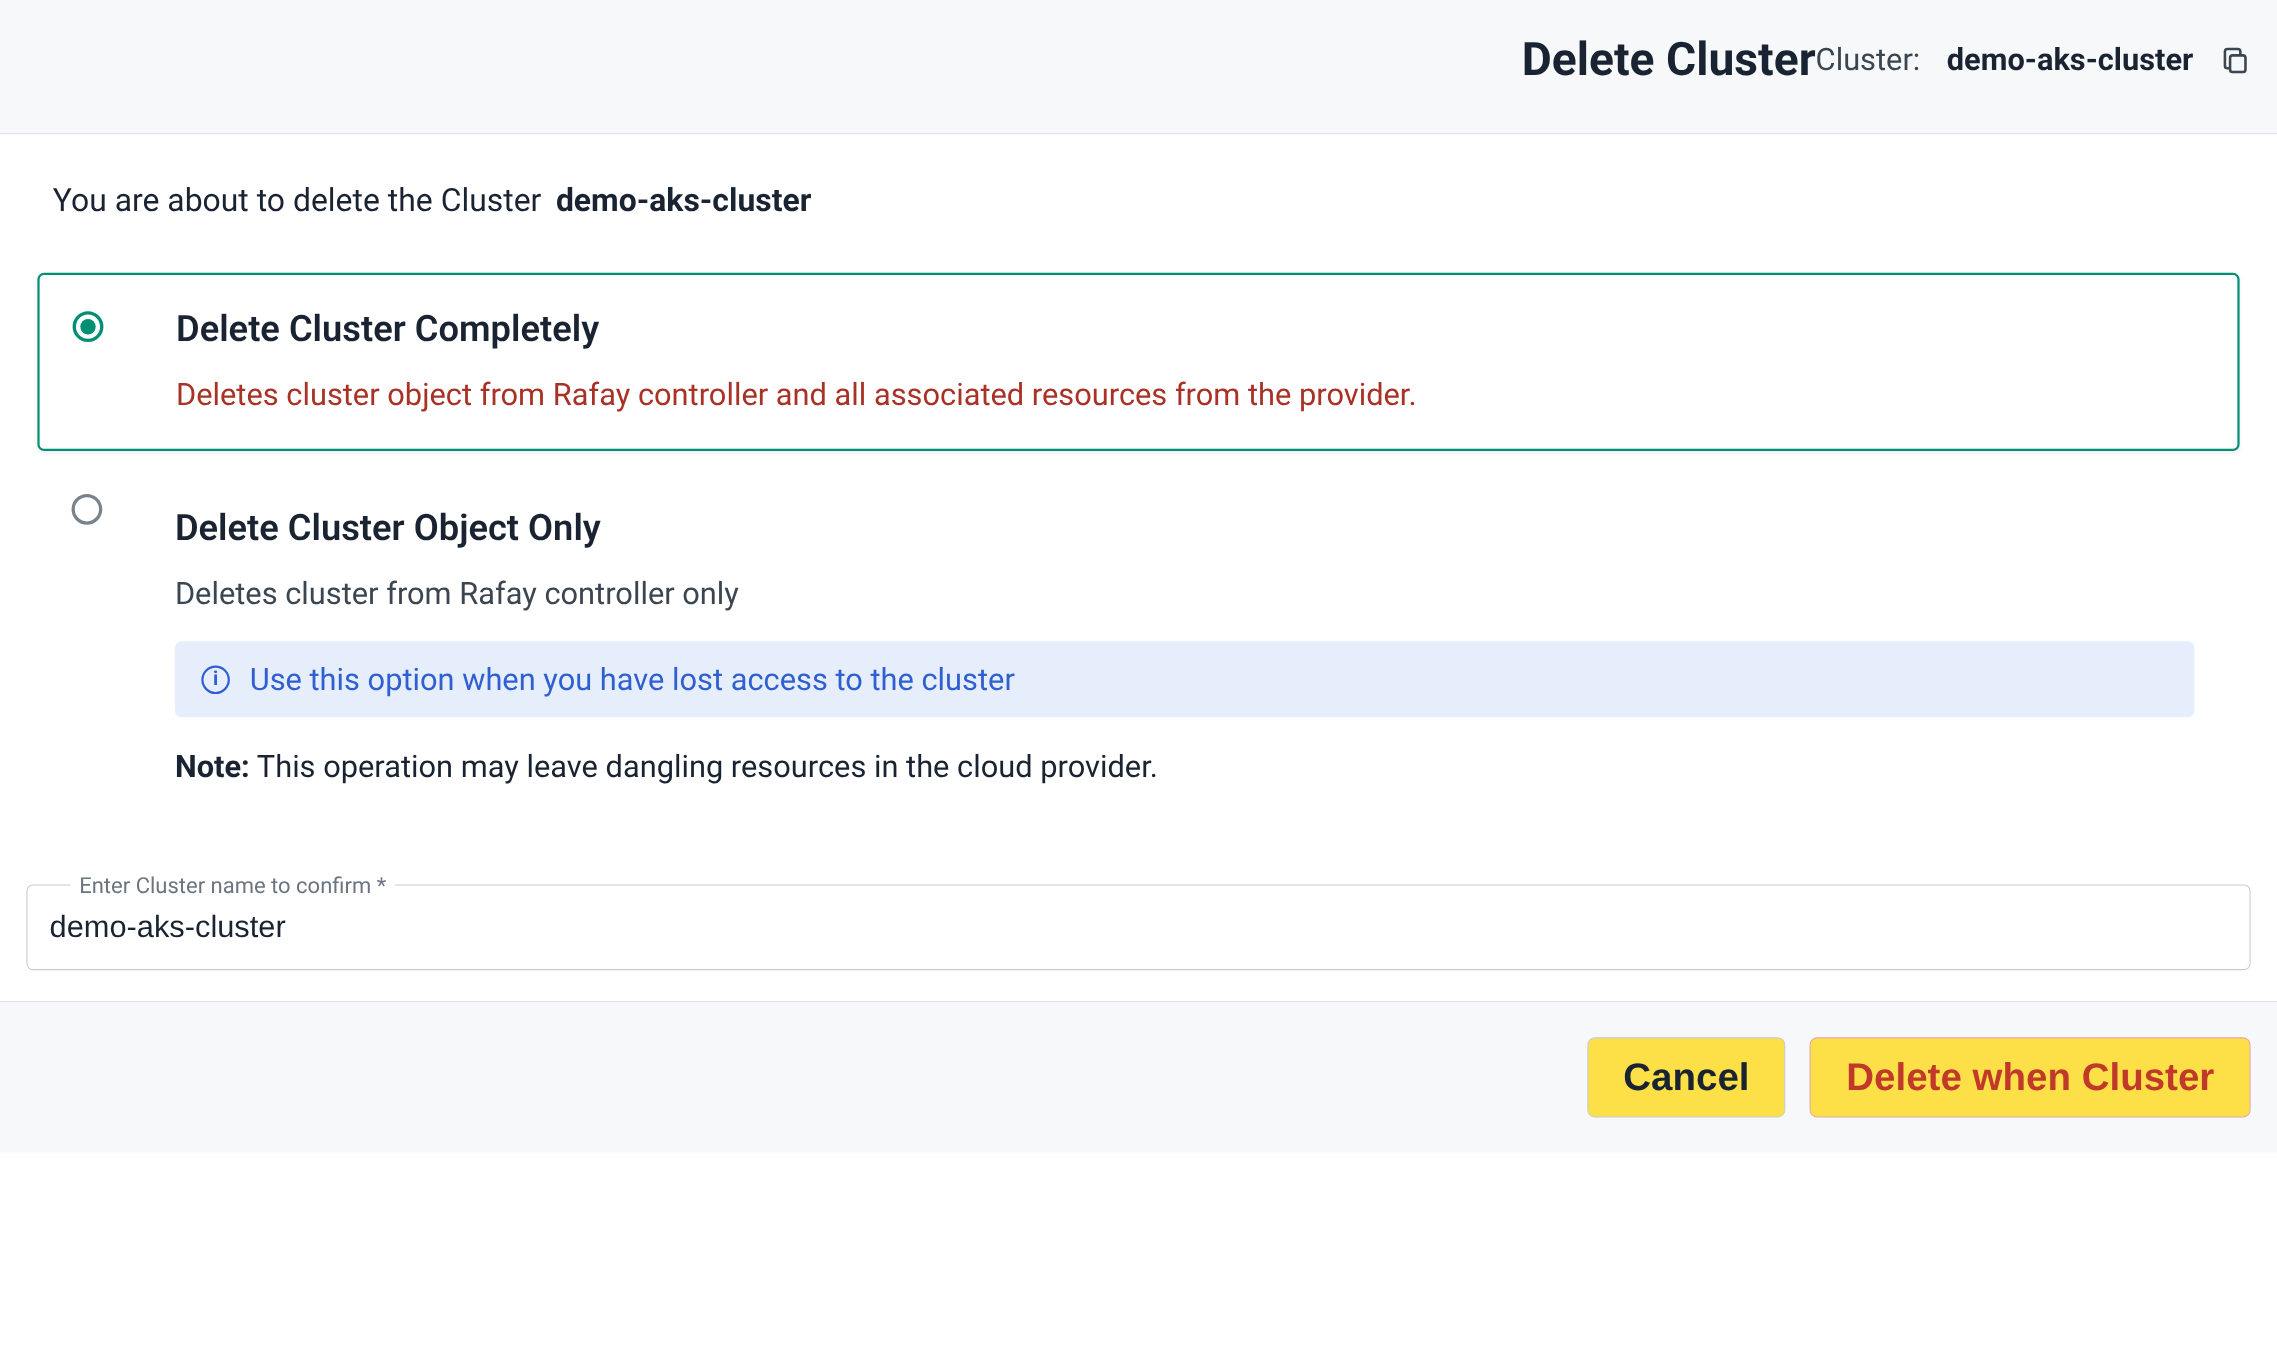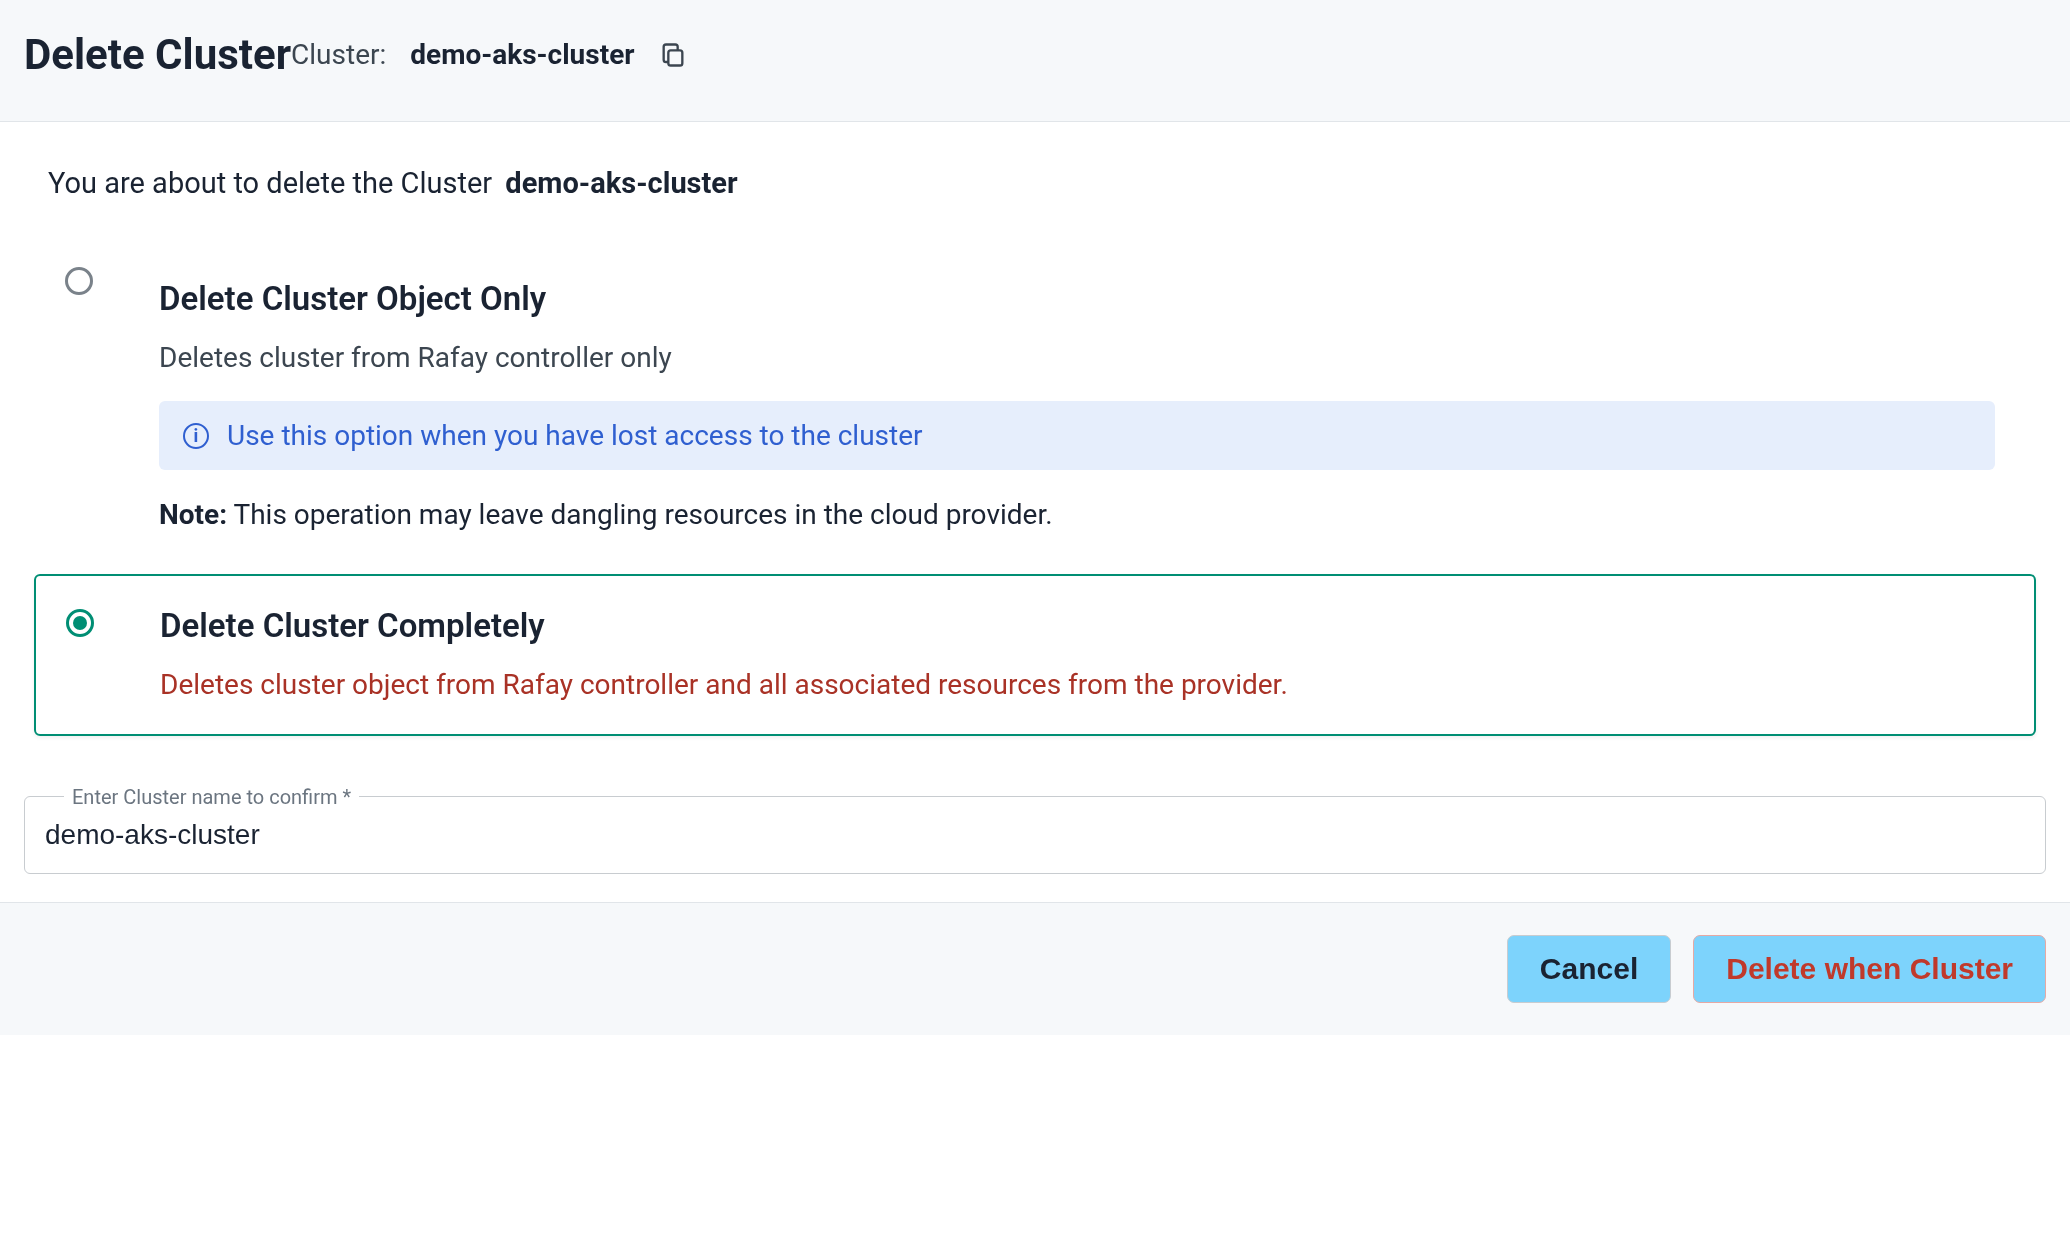--- a/index.html
+++ b/index.html
@@ -7,21 +7,21 @@
   body {
     font-family: -apple-system, BlinkMacSystemFont, "Segoe UI", Roboto, "Helvetica Neue", Arial, sans-serif;
     color:#1a2332;
     background:#fff;
     width:2070px;
   }
 
   .header {
     display:flex;
     align-items:center;
-    justify-content:flex-start;
+    justify-content:flex-end;
     padding:30px 24px 42px 24px;
     background:#f6f8fa;
     border-bottom:1px solid #e1e5e9;
   }
   .title {
     font-size:42px;
     font-weight:700;
     color:#1a2332;
   }
   .cluster-info {
@@ -167,26 +167,26 @@
 
   .footer {
     border-top:1px solid #e1e5e9;
     background:#f6f8fa;
     padding:32px 24px;
     display:flex;
     justify-content:flex-end;
     gap:22px;
   }
   .btn {
-    font-size:30px;
+    font-size:35px;
     font-weight:600;
     padding:18px 32px;
     border-radius:7px;
     cursor:pointer;
-    background:#7dd3fc;
+    background:#fde047;
     line-height:1;
   }
   .btn.cancel {
     border:1.5px solid #c8ccd0;
     color:#1a2332;
   }
   .btn.delete {
     border:1.5px solid #e6a9a4;
     color:#c0392b;
   }
@@ -206,45 +206,45 @@
       </svg>
     </span>
   </div>
 </div>
 
 <div class="body">
 
   <div class="intro">
     <span>You are about to delete the Cluster</span>
     <span class="name">demo-aks-cluster</span>
+  </div>
+
+  <div class="option-card selected">
+    <div class="radio checked"></div>
+    <div style="padding-left:50px;">
+      <div class="opt-title">Delete Cluster Completely</div>
+      <div class="opt-desc warn">Deletes cluster object from Rafay controller and all associated resources from the provider.</div>
+    </div>
   </div>
 
   <div class="option-card plain">
     <div class="radio unchecked"></div>
     <div style="padding-left:50px;">
       <div class="opt-title">Delete Cluster Object Only</div>
       <div class="opt-desc muted">Deletes cluster from Rafay controller only</div>
       <div class="info-bar">
         <span class="info-icon">i</span>
         <span>Use this option when you have lost access to the cluster</span>
       </div>
       <div class="note">
         <b>Note:</b><span> This operation may leave dangling resources in the cloud provider.</span>
       </div>
     </div>
   </div>
 
-  <div class="option-card selected">
-    <div class="radio checked"></div>
-    <div style="padding-left:50px;">
-      <div class="opt-title">Delete Cluster Completely</div>
-      <div class="opt-desc warn">Deletes cluster object from Rafay controller and all associated resources from the provider.</div>
-    </div>
-  </div>
-
   <div class="field-wrap">
     <span class="field-label">Enter Cluster name to confirm *</span>
     <input class="field-input" type="text" value="demo-aks-cluster" style="">
   </div>
 
 </div>
 
 <div class="footer">
   <button class="btn cancel">Cancel</button>
   <button class="btn delete">Delete when Cluster</button>

